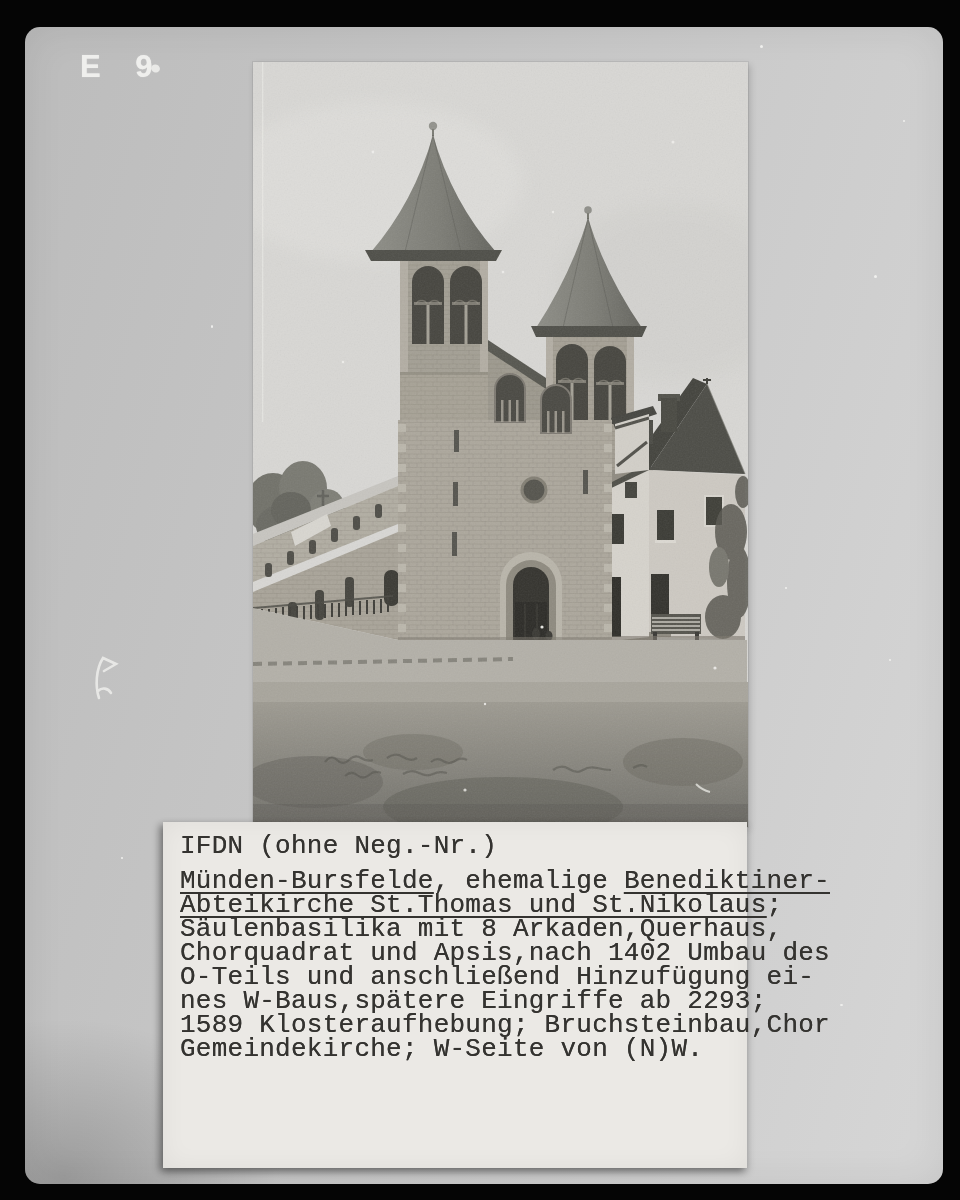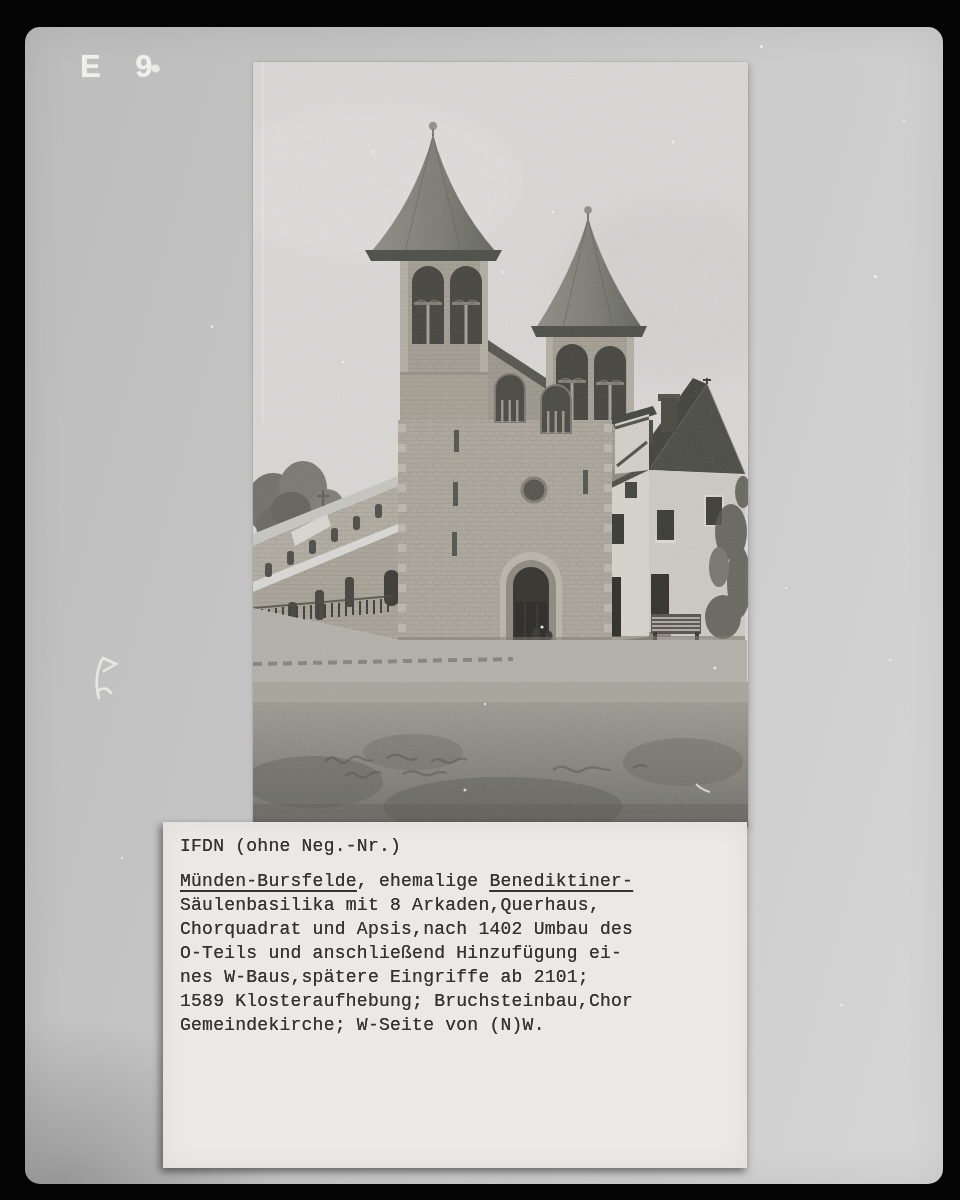--- a/index.html
+++ b/index.html
@@ -21,21 +21,21 @@
   
   .speck{position:absolute;border-radius:50%;background:#f0f0ee;}
   
   .photo{position:absolute;left:228px;top:35px;width:495px;height:765px;
          box-shadow:0 0 0 1px rgba(0,0,0,.06), 2px 3px 7px rgba(0,0,0,.18);}
   .photo svg{display:block;}
   
   .paper{position:absolute;left:138px;top:795px;width:584px;height:346px;background:#ebe9e5;
          box-shadow:-4px 3px 7px rgba(0,0,0,.28), 0 4px 8px rgba(0,0,0,.28), inset 0 0 26px rgba(0,0,0,.05);
          padding:12px 0 0 17px;box-sizing:border-box;white-space:nowrap;overflow:visible;
-         font-family:"Liberation Mono",monospace;font-size:18px;line-height:24px;
+         font-family:"Liberation Mono",monospace;font-size:26px;line-height:24px;
          letter-spacing:.25px;color:#343330;text-shadow:0 0 .6px rgba(42,41,38,.85);}
   .cap-header{margin-bottom:11px;}
   .u{text-decoration:underline;text-decoration-thickness:2px;text-underline-offset:4px;}
 </style>
 </head>
 <body>
 
 <div class="stage">
   <div class="mount">
 
@@ -274,22 +274,23 @@
             <circle cx="232" cy="642" r="1.2"></circle>
           <circle cx="250" cy="210" r="1.3"></circle>
         </g>
         <rect width="495" height="765" filter="url(#grain)" opacity=".1"></rect>
       </svg>
     </div>
 
     <div class="paper">
       <div class="cap-header">IFDN (ohne Neg.-Nr.)</div>
       <div class="cap-line"><span class="u">Münden-Bursfelde</span><span>, ehemalige </span><span class="u">Benediktiner-</span></div>
+      <div class="cap-line"><span class="u">Abteikirche St.Thomas und St.Nikolaus</span><span>;</span></div>
       <div class="cap-line">Säulenbasilika mit 8 Arkaden,Querhaus,</div>
       <div class="cap-line">Chorquadrat und Apsis,nach 1402 Umbau des</div>
       <div class="cap-line">O-Teils und anschließend Hinzufügung ei-</div>
-      <div class="cap-line">nes W-Baus,spätere Eingriffe ab 2101;</div>
+      <div class="cap-line">nes W-Baus,spätere Eingriffe ab 2293;</div>
       <div class="cap-line">1589 Klosteraufhebung; Bruchsteinbau,Chor</div>
       <div class="cap-line">Gemeindekirche; W-Seite von (N)W.</div>
     </div>
 
   </div>
 </div>
 
 </body></html>

